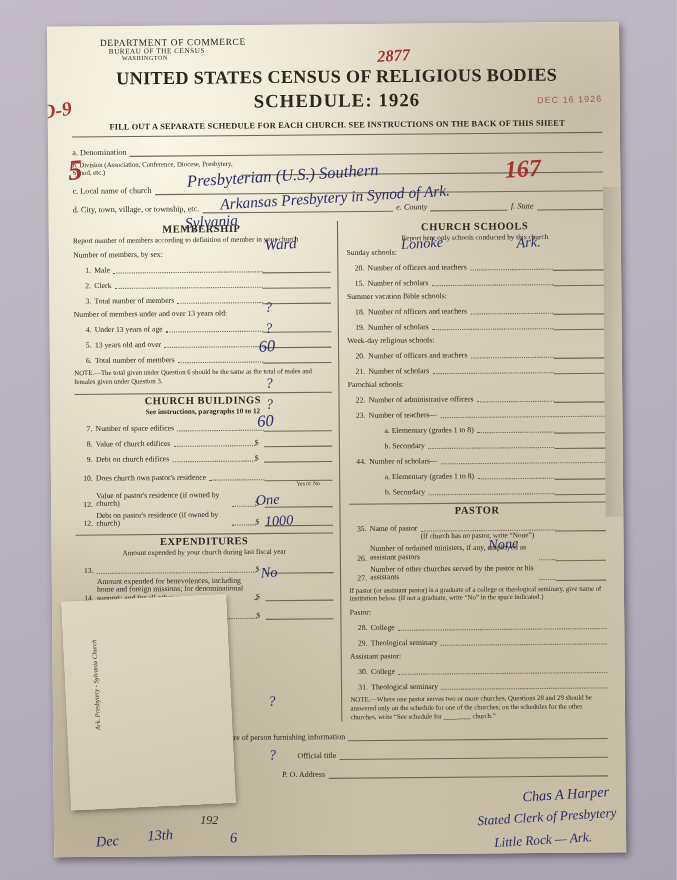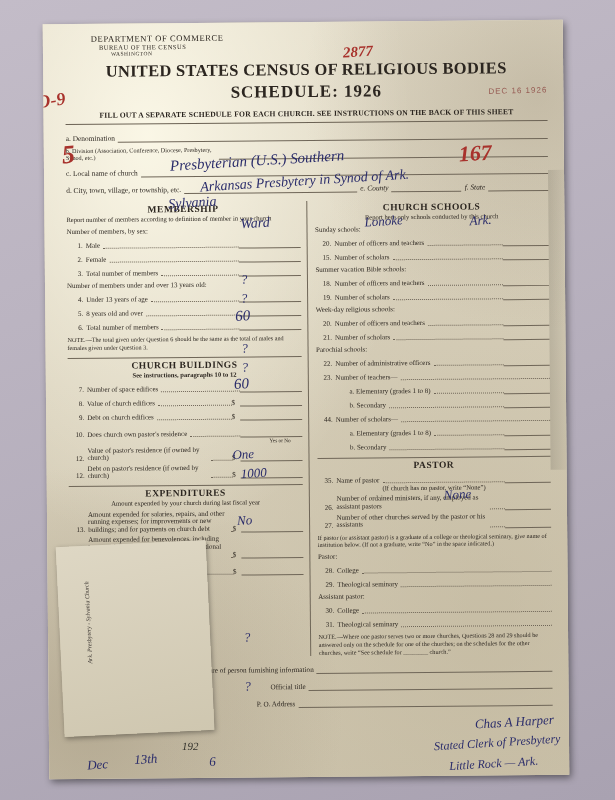--- a/index.html
+++ b/index.html
@@ -163,41 +163,41 @@
 
           <div class="grp">Number of members, by sex:</div>
           <div class="q">
             <span class="qn">1.</span>
             <span class="qt">Male</span>
             <span class="dots"></span>
             <span class="ansbox"></span>
           </div>
           <div class="q">
             <span class="qn">2.</span>
-            <span class="qt">Female</span>
+            <span class="qt">Clerk</span>
             <span class="dots"></span>
             <span class="ansbox"></span>
           </div>
           <div class="q">
             <span class="qn">3.</span>
             <span class="qt">Total number of members</span>
             <span class="dots"></span>
             <span class="ansbox"></span>
           </div>
 
           <div class="grp">Number of members under and over 13 years old:</div>
           <div class="q">
             <span class="qn">4.</span>
             <span class="qt">Under 13 years of age</span>
             <span class="dots"></span>
             <span class="ansbox"></span>
           </div>
           <div class="q">
             <span class="qn">5.</span>
-            <span class="qt">8 years old and over</span>
+            <span class="qt">13 years old and over</span>
             <span class="dots"></span>
             <span class="ansbox"></span>
           </div>
           <div class="q">
             <span class="qn">6.</span>
             <span class="qt">Total number of members</span>
             <span class="dots"></span>
             <span class="ansbox"></span>
           </div>
 
@@ -248,21 +248,20 @@
             <span class="dollar">$</span>
             <span class="ansbox"></span>
           </div>
 
           <div class="hr"></div>
           <div class="sechead">EXPENDITURES</div>
           <div class="subnote" style="text-align:center;">Amount expended by your church during last fiscal year</div>
 
           <div class="q">
             <span class="qn">13.</span>
-            <span class="qt" style="white-space:normal;max-width:140px;line-height:1.08;">Amount expended for salaries, repairs, and other running expenses; for improvements or new buildings; and for payments on church debt</span>
             <span class="dots"></span>
             <span class="dollar">$</span>
             <span class="ansbox"></span>
           </div>
           <div class="q">
             <span class="qn">14.</span>
             <span class="qt" style="white-space:normal;max-width:140px;line-height:1.08;">Amount expended for benevolences, including home and foreign missions; for denominational support; and for all other purposes</span>
             <span class="dots"></span>
             <span class="dollar">$</span>
             <span class="ansbox"></span>

